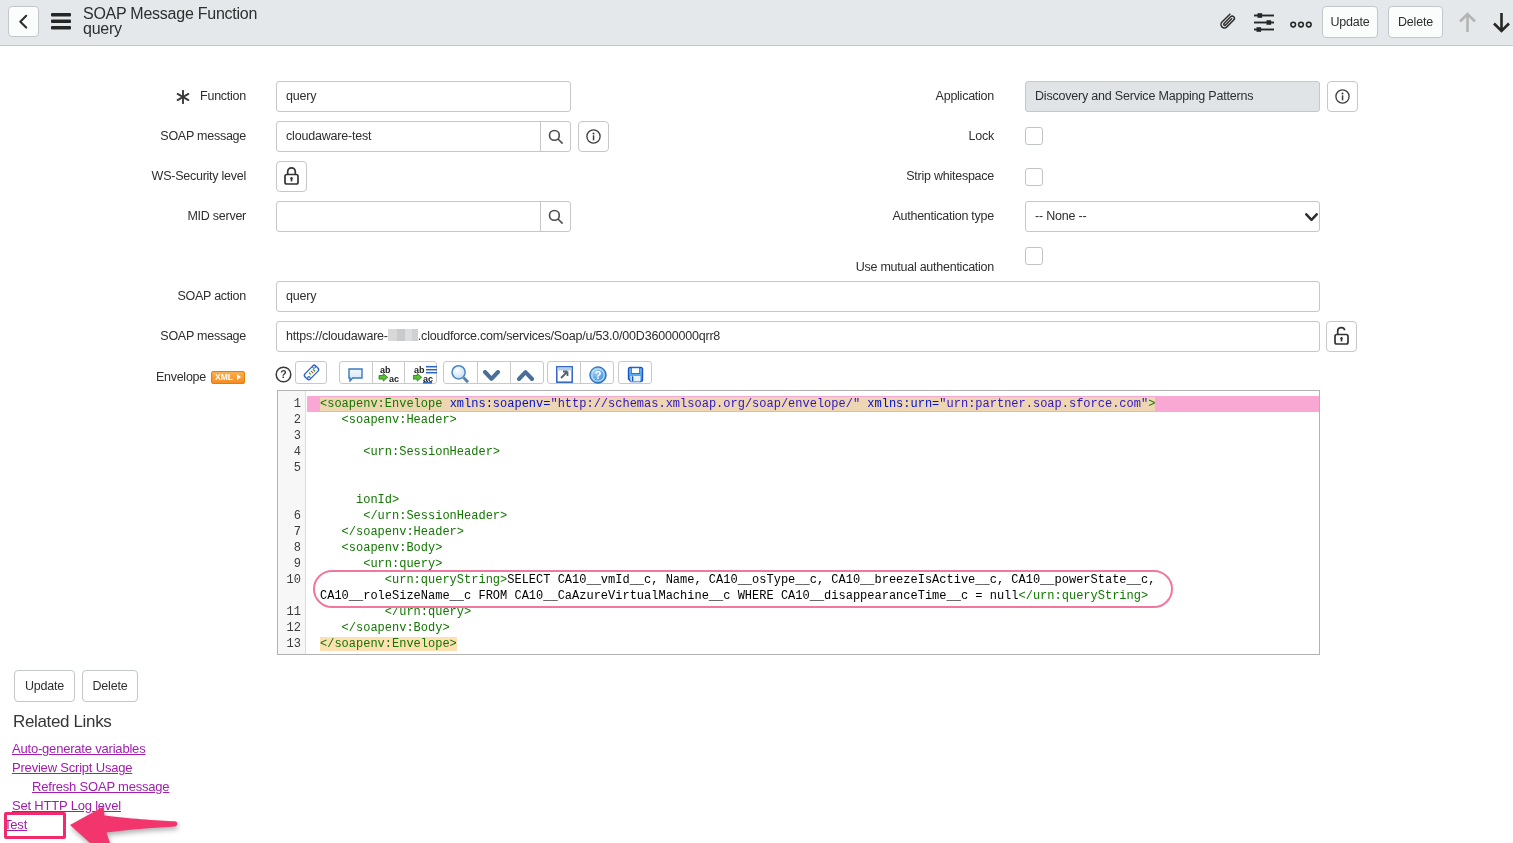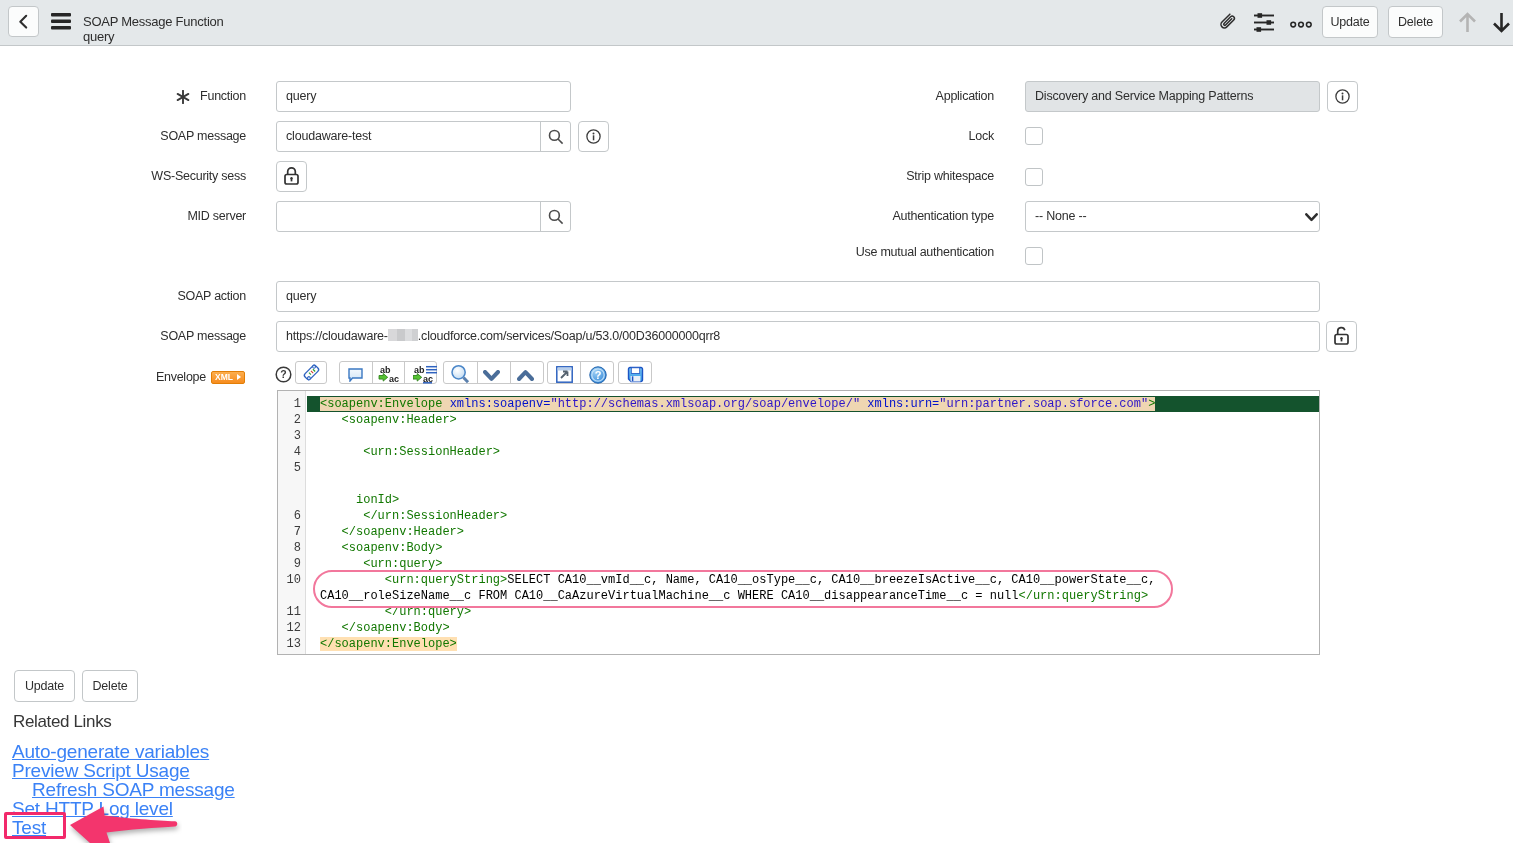--- a/index.html
+++ b/index.html
@@ -16,40 +16,40 @@
 .cb { position:absolute; width:18px; height:18px; background:#fff; border:1px solid #c0c4c6; border-radius:3px; }
 .ic { position:absolute; }
 
 #ed { position:absolute; left:277px; top:390px; width:1043px; height:265px; border:1px solid #b2b2b2; background:#fff; font-family:"Liberation Mono", monospace; font-size:12px; }
 #gut { position:absolute; left:0; top:0; width:28px; height:263px; background:#f7f7f7; border-right:1px solid #ddd; }
 .ln { position:absolute; width:23px; text-align:right; color:#3c3c3c; font-size:12px; line-height:16px; }
 .crow { position:absolute; left:29px; width:1012px; height:16px; line-height:16px; white-space:pre; padding-left:13px; font-size:12px; color:#000; }
 .g { color:#117700; }
 .a { color:#0010cc; }
 .s { color:#2d14c8; }
-.link { position:absolute; color:#3b82f6; text-decoration:underline; font-size:19px; letter-spacing:-0.2px; white-space:nowrap; }
+.link { position:absolute; color:#a21caf; text-decoration:underline; font-size:13px; letter-spacing:-0.2px; white-space:nowrap; }
 #blur1 { display:inline-block; width:794px; height:12px; vertical-align:-1px; background:linear-gradient(90deg,#b8b9bb 0px 28px,#dedfe1 28px 56px,#acadaf 56px 84px,#d4d5d7 84px 100px,#bbbcbe 100px 114px,#d1d2d4 114px 142px,#c7c8ca 142px 156px,#b2b3b5 156px 168px,#b4b5b7 168px 196px,#cacbcd 196px 214px,#cccdcf 214px 228px,#afb0b2 228px 240px,#d1d2d4 240px 250px,#dedfe1 250px 274px,#bbbcbe 274px 302px,#cecfd1 302px 316px,#cecfd1 316px 326px,#d1d2d4 326px 338px,#b9babc 338px 348px,#afb0b2 348px 358px,#c9cacc 358px 374px,#e7e8ea 374px 390px,#d4d5d7 390px 400px,#e0e1e3 400px 428px,#d3d4d6 428px 448px,#bebfc1 448px 476px,#e0e1e3 476px 492px,#cacbcd 492px 508px,#e7e8ea 508px 526px,#cacbcd 526px 554px,#c7c8ca 554px 564px,#e7e8ea 564px 576px,#acadaf 576px 604px,#b7b8ba 604px 622px,#b0b1b3 622px 646px,#bbbcbe 646px 658px,#b0b1b3 658px 676px,#b1b2b4 676px 696px,#b5b6b8 696px 712px,#bfc0c2 712px 730px,#c9cacc 730px 740px,#d0d1d3 740px 752px,#b2b3b5 752px 764px,#b8b9bb 764px 788px,#bfc0c2 788px 794px); }
 </style>
 </head>
 <body>
 <div id="page">
   <div id="hdr"></div>
 
   <div class="hbtn" style="left:8px; top:6px; width:31px; height:31px;">
     <svg width="29" height="29" viewBox="0 0 29 29" style="display:block">
         <path d="M17.2 8.8 L11.3 14.7 L17.2 20.6" fill="none" stroke="#2e2e2e" stroke-width="2.1" stroke-linecap="round" stroke-linejoin="round"></path>
       </svg>
   </div>
 
   <svg class="ic" style="left:51px; top:13px;" width="21" height="18" viewBox="0 0 21 18">
     <rect x="0" y="0" width="20" height="3.4" rx="1" fill="#262626"></rect>
     <rect x="0" y="6.5" width="20" height="3.4" rx="1" fill="#262626"></rect>
     <rect x="0" y="13" width="20" height="3.4" rx="1" fill="#262626"></rect>
   </svg>
-  <div class="lbl" style="left:83px; top:15px; line-height:14.5px; font-size:13px;">SOAP Message Function<br>query</div>
+  <div class="lbl" style="left:83px; top:7px; line-height:14.5px; font-size:16px;">SOAP Message Function<br>query</div>
 
   <svg class="ic" style="left:1215px; top:12px;" width="23" height="21" viewBox="0 0 23 21">
     <g transform="rotate(45 11.5 10.5)">
       <path d="M8 2.2 v11.2 a3.4 3.4 0 0 0 6.8 0 V3.6 a2.2 2.2 0 0 0 -4.4 0 v9.3 a1.1 1.1 0 0 0 2.2 0 V4.2" fill="none" stroke="#2e2e2e" stroke-width="1.5" stroke-linecap="round"></path>
     </g>
   </svg>
 
   <svg class="ic" style="left:1254px; top:13px;" width="20" height="19" viewBox="0 0 20 19">
     <g stroke="#262626" stroke-width="1.9">
       <line x1="0" y1="2.5" x2="20" y2="2.5"></line>
@@ -80,31 +80,31 @@
 
   <svg class="ic" style="left:176px; top:90px;" width="14" height="14" viewBox="0 0 14 14">
     <g stroke="#3a3a3a" stroke-width="1.9" stroke-linecap="round">
       <line x1="7" y1="0.8" x2="7" y2="13.2"></line>
       <line x1="1.6" y1="3.9" x2="12.4" y2="10.1"></line>
       <line x1="12.4" y1="3.9" x2="1.6" y2="10.1"></line>
     </g>
   </svg>
   <div class="lbl" style="right:1267px; top:89px;">Function</div>
   <div class="lbl" style="right:1267px; top:129px;">SOAP message</div>
-  <div class="lbl" style="right:1267px; top:169px;">WS-Security sess</div>
+  <div class="lbl" style="right:1267px; top:169px;">WS-Security level</div>
   <div class="lbl" style="right:1267px; top:209px;">MID server</div>
   <div class="lbl" style="right:1267px; top:289px;">SOAP action</div>
   <div class="lbl" style="right:1267px; top:329px;">SOAP message</div>
   <div class="lbl" style="right:1307px; top:370px;">Envelope</div>
 
   <div class="lbl" style="right:519px; top:89px;">Application</div>
   <div class="lbl" style="right:519px; top:129px;">Lock</div>
   <div class="lbl" style="right:519px; top:169px;">Strip whitespace</div>
   <div class="lbl" style="right:519px; top:209px;">Authentication type</div>
-  <div class="lbl" style="right:519px; top:245px;">Use mutual authentication</div>
+  <div class="lbl" style="right:519px; top:260px;">Use mutual authentication</div>
 
   <div class="inp" style="left:276px; top:81px; width:295px;">query</div>
   <div class="inp" style="left:276px; top:121px; width:295px; padding-right:31px;">cloudaware-test</div>
   <div class="abs" style="left:540px; top:122px; width:1px; height:29px; background:#c4c8ca;"></div>
   <svg class="ic" style="left:548px; top:129px;" width="16" height="16" viewBox="0 0 16 16">
     <circle cx="6.4" cy="6.4" r="4.9" fill="none" stroke="#4c4c4c" stroke-width="1.6"></circle>
       <line x1="10" y1="10" x2="14.6" y2="14.6" stroke="#4c4c4c" stroke-width="1.6"></line>
   </svg>
   <div class="btn30" style="left:578px; top:121px;"></div>
   <svg class="ic" style="left:586px; top:129px;" width="15" height="15" viewBox="0 0 15 15">
@@ -258,21 +258,21 @@
     <div class="ln" style="top:53px;">4</div>
     <div class="ln" style="top:69px;">5</div>
     <div class="ln" style="top:117px;">6</div>
     <div class="ln" style="top:133px;">7</div>
     <div class="ln" style="top:149px;">8</div>
     <div class="ln" style="top:165px;">9</div>
     <div class="ln" style="top:181px;">10</div>
     <div class="ln" style="top:213px;">11</div>
     <div class="ln" style="top:229px;">12</div>
     <div class="ln" style="top:245px;">13</div>
-    <div class="crow" style="top:5px; background:#14532d;"><span style="background:#efd6b2;"><span class="g">&lt;soapenv:Envelope</span> <span class="a">xmlns:soapenv=</span><span class="s">"http://schemas.xmlsoap.org/soap/envelope/"</span> <span class="a">xmlns:urn=</span><span class="s">"urn:partner.soap.sforce.com"</span><span class="g">&gt;</span></span></div>
+    <div class="crow" style="top:5px; background:#f9a8d4;"><span style="background:#efd6b2;"><span class="g">&lt;soapenv:Envelope</span> <span class="a">xmlns:soapenv=</span><span class="s">"http://schemas.xmlsoap.org/soap/envelope/"</span> <span class="a">xmlns:urn=</span><span class="s">"urn:partner.soap.sforce.com"</span><span class="g">&gt;</span></span></div>
     <div class="crow" style="top:21px;"><span class="g">   &lt;soapenv:Header&gt;</span></div>
     <div class="crow" style="top:53px;"><span class="g">      &lt;urn:SessionHeader&gt;</span></div>
     <div class="crow" style="top:101px;margin-left:36px;"><span class="g">ionId&gt;</span></div>
     <div class="crow" style="top:117px;"><span class="g">      &lt;/urn:SessionHeader&gt;</span></div>
     <div class="crow" style="top:133px;"><span class="g">   &lt;/soapenv:Header&gt;</span></div>
     <div class="crow" style="top:149px;"><span class="g">   &lt;soapenv:Body&gt;</span></div>
     <div class="crow" style="top:165px;"><span class="g">      &lt;urn:query&gt;</span></div>
     <div class="crow" style="top:181px;">         <span class="g">&lt;urn:queryString&gt;</span>SELECT CA10__vmId__c, Name, CA10__osType__c, CA10__breezeIsActive__c, CA10__powerState__c,</div>
     <div class="crow" style="top:197px;">CA10__roleSizeName__c FROM CA10__CaAzureVirtualMachine__c WHERE CA10__disappearanceTime__c = null<span class="g">&lt;/urn:queryString&gt;</span></div>
     <div class="crow" style="top:229px;"><span class="g">   &lt;/soapenv:Body&gt;</span></div>
@@ -282,18 +282,18 @@
 
   <div class="abs" style="left:313px; top:570px; width:860px; height:38px; border:2.2px solid #f2779c; border-radius:19px;"></div>
 
   <div class="hbtn" style="left:14px; top:670px; width:61px; height:32px; background:#fff; text-align:center; line-height:30px; font-size:12.5px; letter-spacing:-0.2px;">Update</div>
   <div class="hbtn" style="left:82px; top:670px; width:56px; height:32px; background:#fff; text-align:center; line-height:30px; font-size:12.5px; letter-spacing:-0.2px;">Delete</div>
   <div class="abs" style="left:13px; top:712px; font-size:17px; letter-spacing:-0.35px; color:#363636;">Related Links</div>
   <div class="link" style="left:12px; top:741px;">Auto-generate variables</div>
   <div class="link" style="left:12px; top:760px;">Preview Script Usage</div>
   <div class="link" style="left:12px; top:779px;margin-left:20px;">Refresh SOAP message</div>
   <div class="link" style="left:12px; top:798px;">Set HTTP Log level</div>
-  <div class="link" style="left:12px; top:817px;">Test</div>
+  <div class="link" style="left:4px; top:817px;">Test</div>
   <div class="abs" style="left:4px; top:812px; width:62px; height:27px; border:3.5px solid #f2296b; border-radius:2px;"></div>
   <svg class="ic" style="left:66px; top:800px;" width="116" height="43" viewBox="0 0 116 43">
     <path d="M4 25 L37.5 6.5 L38.5 15.5 C60 18.5 92 20.5 109 21.3 C112 21.5 112 26.3 109 26.5 C92 27.5 62 29.5 40.5 32.5 L44 43 L24 43 Z" fill="#f3356d" style="filter:drop-shadow(1px 3px 2.5px rgba(0,0,0,0.3));"></path>
   </svg>
 </div>
 
 </body></html>

